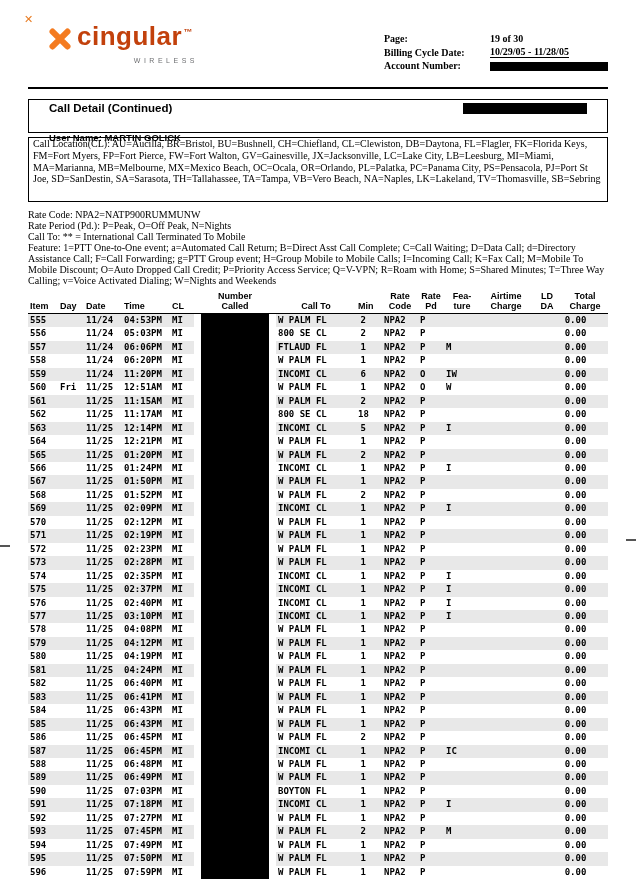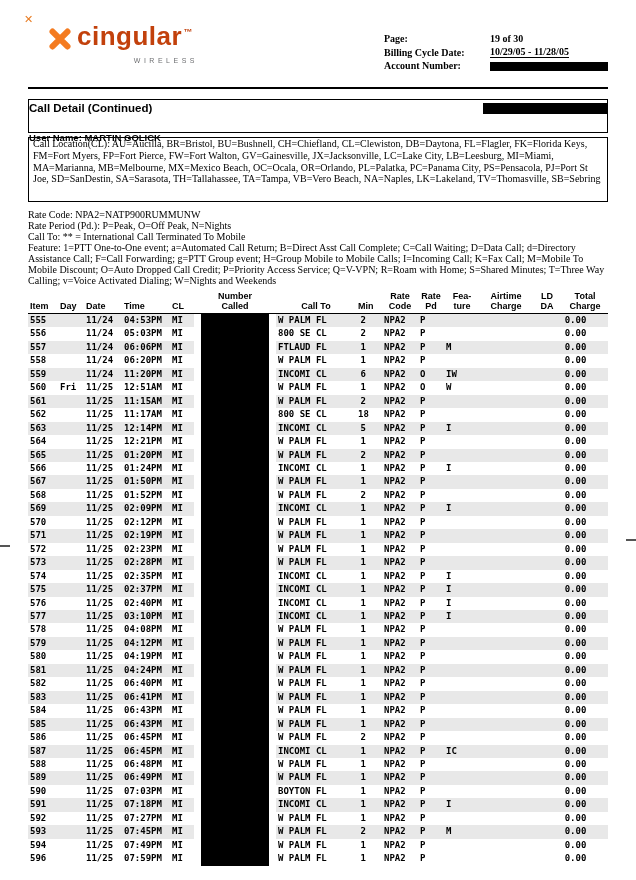--- a/index.html
+++ b/index.html
@@ -21,21 +21,21 @@
   .meta { position: absolute; left: 384px; top: 33px; font-size: 10px; font-weight: bold; }
   .meta-row { display: flex; margin-bottom: 2px; align-items: center; }
   .meta-label { width: 106px; }
   .underlined { border-bottom: 1.2px solid #000; }
   .redacted-box { display: inline-block; width: 118px; height: 9px; background: #000; margin-top: 1px; }
 
   .top-rule { position: absolute; left: 28px; width: 580px; top: 87px; border-top: 2px solid #000; }
 
   
   .cd-box { position: absolute; left: 28px; top: 99px; width: 580px; height: 34px;
-            border: 1.5px solid #000; padding: 2px 0; }
+            border: 1.5px solid #000; padding: 2px 20px; }
   .cd-title-row { display: flex; justify-content: space-between; align-items: flex-start; }
   .cd-title { font-family: "Liberation Sans", sans-serif; font-weight: bold; font-size: 11.5px; }
   .cd-redact { width: 124px; height: 11px; background: #000; margin-top: 1px; }
   .cd-user { font-family: "Liberation Sans", sans-serif; font-weight: bold; font-size: 9.5px; margin-top: 18px; }
 
   
   .legend-box { position: absolute; left: 28px; top: 137px; width: 580px; height: 65px;
                 border: 1px solid #000; padding: 0 4px; font-size: 10px; line-height: 11.8px; }
   .rate-block { position: absolute; left: 28px; top: 209px; width: 580px; font-size: 10px; line-height: 11px; }
 
@@ -782,20 +782,36 @@
           <td class="redacted"></td>
           <td>W PALM FL</td>
           <td>1</td>
           <td>NPA2</td>
           <td>P</td>
           <td></td>
           <td></td>
           <td></td>
           <td>0.00</td>
         </tr>
+        <tr class="band">
+          <td>595</td>
+          <td></td>
+          <td>11/25</td>
+          <td>07:50PM</td>
+          <td>MI</td>
+          <td class="redacted"></td>
+          <td>W PALM FL</td>
+          <td>1</td>
+          <td>NPA2</td>
+          <td>P</td>
+          <td></td>
+          <td></td>
+          <td></td>
+          <td>0.00</td>
+        </tr>
         <tr>
           <td>596</td>
           <td></td>
           <td>11/25</td>
           <td>07:59PM</td>
           <td>MI</td>
           <td class="redacted"></td>
           <td>W PALM FL</td>
           <td>1</td>
           <td>NPA2</td>

